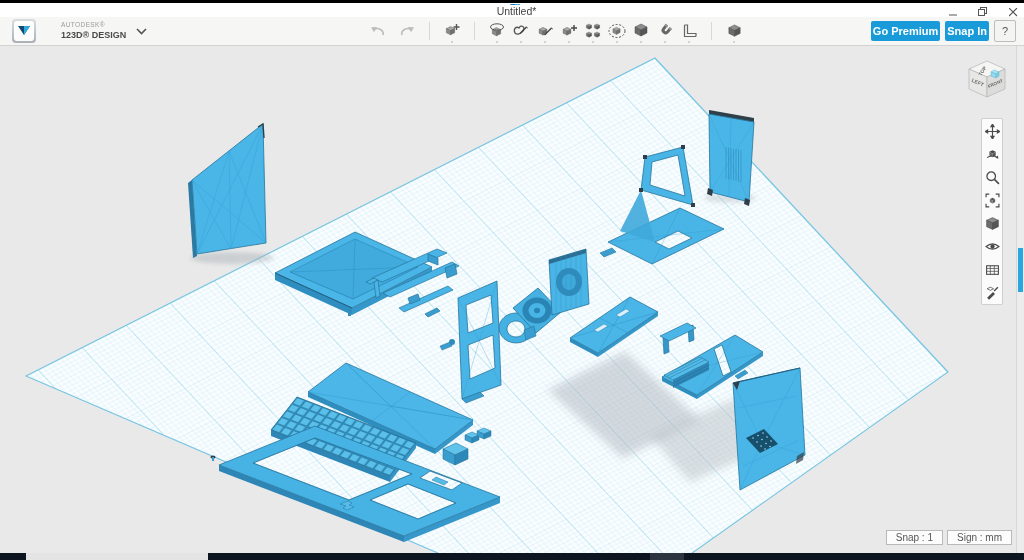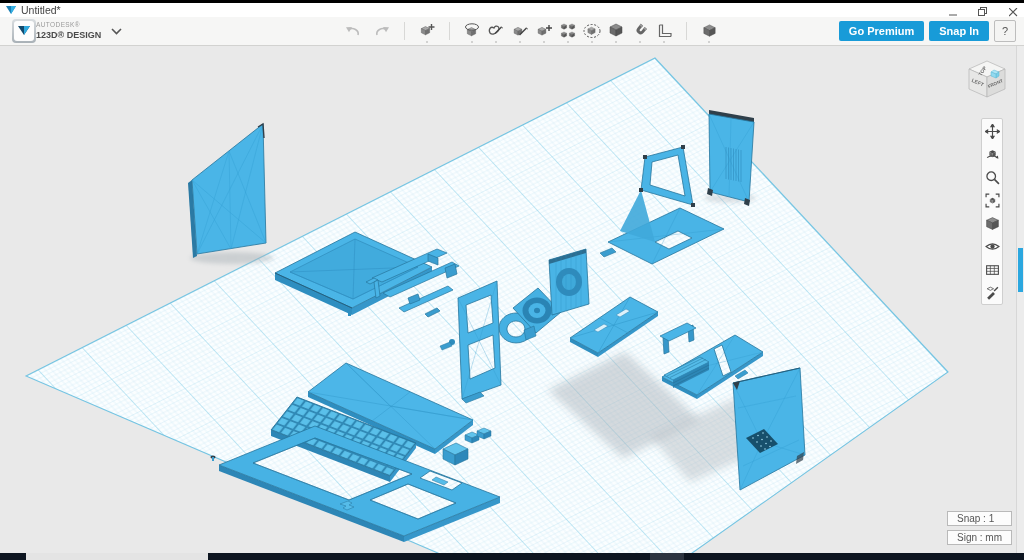--- a/index.html
+++ b/index.html
@@ -1,51 +1,51 @@
 <!DOCTYPE html>
 <html><head>
 <meta charset="utf-8">
 <style>
   html,body{margin:0;padding:0;width:1024px;height:560px;overflow:hidden;
     font-family:"Liberation Sans",sans-serif;background:#e9e9e9;}
   #win{position:relative;width:1024px;height:560px;background:#e9e9e9;}
   
   #titlebar{position:absolute;top:0;left:0;right:0;height:17px;background:#fff;
-    border-top:3px solid #000;display:flex;align-items:center;padding-left:5px;box-sizing:border-box;}
+    border-top:3px solid #000;display:flex;align-items:center;padding-left:5px;box-sizing:border-box;flex-direction:column;}
   #titlebar .ttl{font-size:10.5px;color:#444;margin-left:4px;}
   #wincontrols{position:absolute;right:4px;top:3px;display:flex;gap:16px;align-items:center;}
   #wincontrols span{width:14px;height:12px;display:flex;align-items:center;justify-content:center;cursor:default;}
   
   #toolbar{position:absolute;top:17px;left:0;right:0;height:29px;background:#f6f6f5;
     border-bottom:1px solid #d2d2d0;display:flex;align-items:center;padding:0 8px 0 12px;box-sizing:border-box;}
   .logo{width:24px;height:24px;border-radius:4px;background:linear-gradient(#d9dde0,#a9b1b7);
     display:flex;align-items:center;justify-content:center;}
-  .brand{margin-left:0;line-height:1;}
+  .brand{margin-left:25px;line-height:1;}
   .brand .b1{font-size:6.5px;color:#9a9a9a;letter-spacing:.4px;}
   .brand .b2{font-size:9px;font-weight:bold;color:#4a4a4a;margin-top:2px;}
   .chev{margin-left:10px;}
   .sep{width:1px;height:18px;background:#d8d8d6;margin:0 10px;}
   .tool{position:relative;width:20px;height:26px;display:flex;align-items:center;justify-content:center;margin:0 2px;}
   .tool .dot{position:absolute;bottom:1px;left:50%;margin-left:-1px;width:2px;height:2px;border-radius:50%;background:#c6c6c4;}
   #histgroup{margin-left:218px;display:flex;align-items:center;gap:6px;}
   #rightbtns{margin-left:auto;display:flex;align-items:center;gap:5px;}
   .bluebtn{background:#189bd8;color:#fff;font-size:11px;font-weight:bold;border:none;
-    padding:4px 10px;border-radius:2px;cursor:pointer;}
+    padding:4px 2px;border-radius:2px;cursor:pointer;}
   .helpbtn{width:20px;height:20px;background:#f4f4f3;border:1px solid #bdbdbd;border-radius:2px;
     font-size:11px;color:#555;display:flex;align-items:center;justify-content:center;cursor:pointer;}
   
   #viewport{position:absolute;top:46px;left:0;right:0;bottom:7px;background:#e9e9e9;overflow:hidden;}
   #scene{position:absolute;top:0;left:0;}
   #viewcube{position:absolute;top:12px;right:14px;width:46px;height:46px;cursor:pointer;}
   #navbar{position:absolute;top:72px;right:21px;width:20px;background:#fbfbfb;border:1px solid #cfcfcf;
     border-radius:2px;display:flex;flex-direction:column;align-items:center;padding:4px 0;gap:7px;}
   .navico{width:16px;height:16px;display:flex;align-items:center;justify-content:center;cursor:pointer;}
   #scrolltrack{position:absolute;top:0;right:0;bottom:0;width:7px;background:#ececec;border-left:1px solid #d7d7d7;}
   #scrollthumb{position:absolute;top:202px;right:1px;width:5px;height:44px;background:#2ba7df;cursor:pointer;}
-  #statusbar{position:absolute;right:12px;bottom:8px;display:flex;gap:4px;flex-direction:column;}
+  #statusbar{position:absolute;right:12px;bottom:8px;display:flex;gap:4px;}
   .statbox{background:#fcfcfc;border:1px solid #b9b9b9;color:#555;font-size:10px;
     padding:1px 9px;cursor:pointer;}
   
   #taskbar{position:absolute;left:0;right:0;bottom:0;height:7px;background:#0d1520;}
   #taskseg1{position:absolute;left:26px;bottom:0;width:182px;height:7px;background:#e4e4e4;}
   #taskseg2{position:absolute;left:650px;bottom:0;width:34px;height:7px;background:#2c3440;}
   svg{display:block;}
 </style>
 </head>
 <body>

